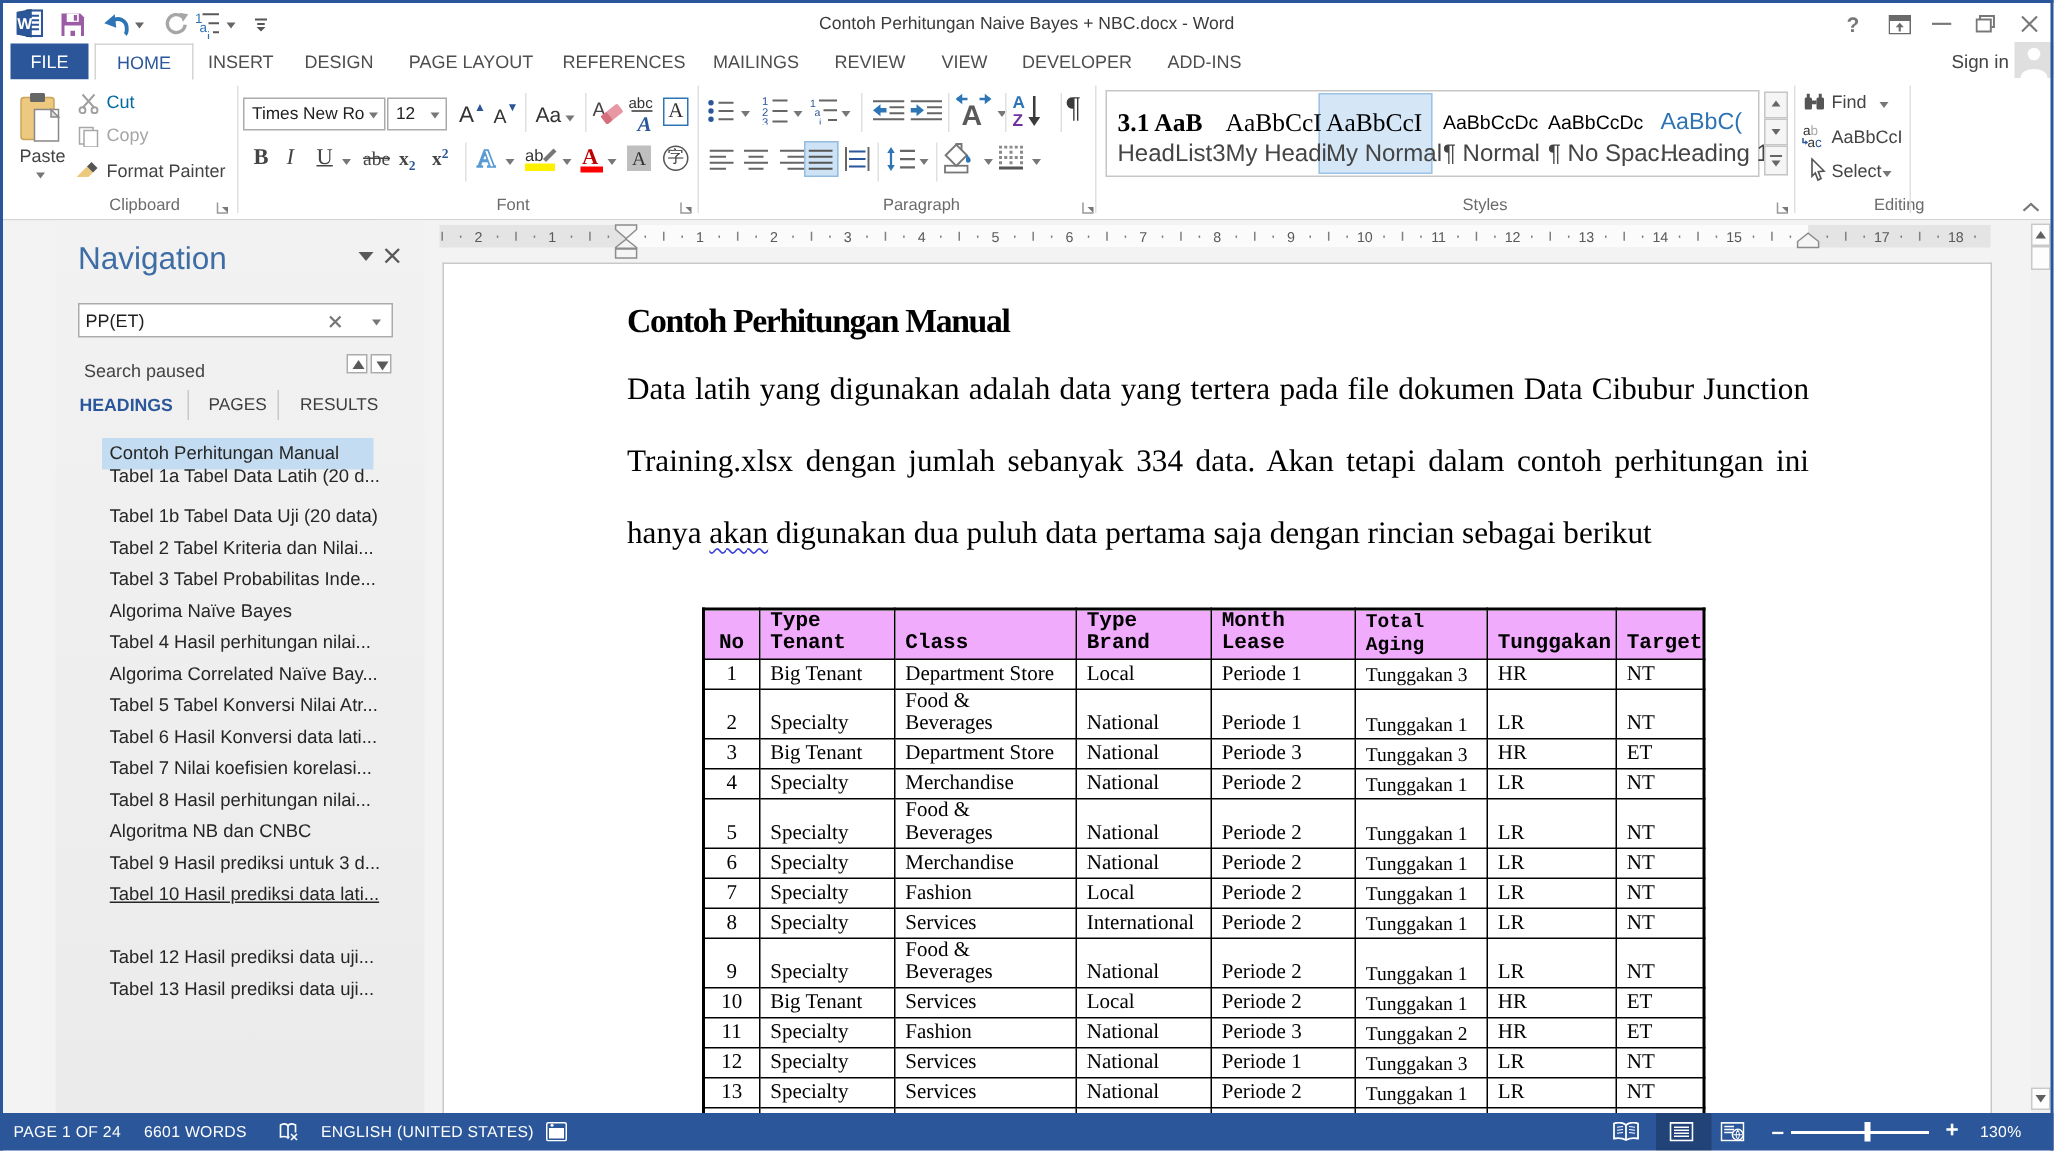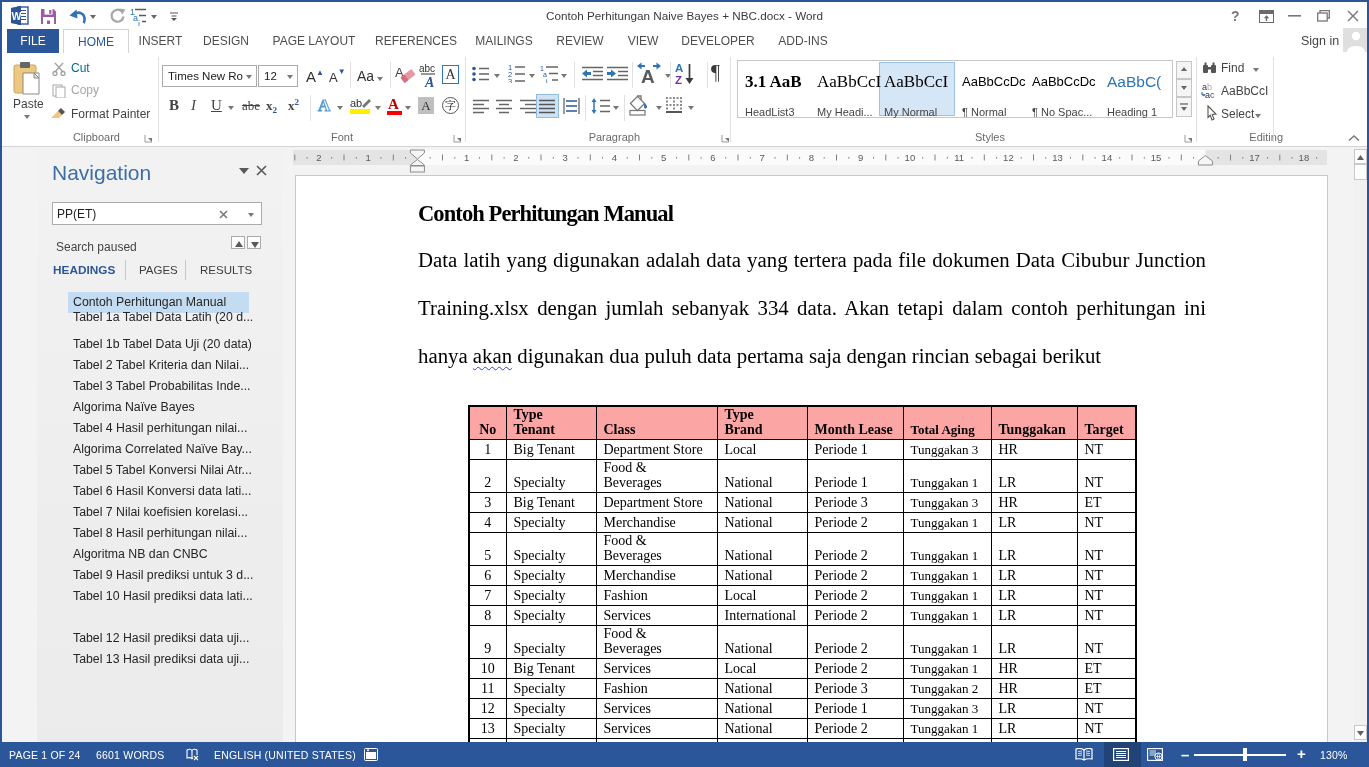--- a/index.html
+++ b/index.html
@@ -21,21 +21,21 @@
 #ribbon { position:absolute; left:0; top:53px; width:1369px; height:94px; background:#fff; border-bottom:1px solid #D4D4D4; }
 .gsep { position:absolute; top:4px; height:85px; width:1px; background:#E0E0E0; }
 .glabel { position:absolute; top:78px; font-size:11px; color:#6A6A6A; text-align:right; }
 .dlauncher { position:absolute; top:81px; width:10px; height:10px; }
 .ricon { position:absolute; }
 .rtext { position:absolute; font-size:12px; color:#444; }
 .combo { position:absolute; border:1px solid #ABABAB; background:#fff; font-size:12px; color:#222; }
 .caret { position:absolute; width:0; height:0; border-left:3px solid transparent; border-right:3px solid transparent; border-top:4px solid #777; }
 .styitem { position:absolute; top:11px; width:70px; text-align:left; }
 .stys { display:block; font-family:"Liberation Serif",serif; font-size:17px; color:#000; height:30px; line-height:36px; white-space:nowrap; }
-.styl { display:block; font-size:11px; color:#444; margin-top:12px; white-space:nowrap; }
+.styl { display:block; font-size:16px; color:#444; margin-top:0; white-space:nowrap; }
 
 
 #main { position:absolute; left:0; top:147px; width:1369px; height:595px; background:#F3F3F3; }
 #navpane { position:absolute; left:1px; top:0; width:246px; height:595px; background:linear-gradient(#F2F2F2,#EBEBEB);margin-left:36px; }
 #docarea { position:absolute; left:247px; top:0; width:1122px; height:595px; background:#F3F3F3; border-left:1px solid #C9C9C9; }
 #page { position:absolute; left:47px; top:28px; width:1033px; height:567px; background:#fff; border:1px solid #C8C8C8; border-bottom:none; }
 
 
 #hruler { position:absolute; left:45px; top:3px; height:16px; }
 #vruler { position:absolute; left:2px; top:28px; width:13px; background:#F4F4F4; }
@@ -45,21 +45,21 @@
 .navitem { position:absolute; left:32px; width:203px; height:21px; line-height:21px; font-size:12.3px; color:#262626; white-space:nowrap; overflow:hidden; }
 
 
 .doctext { font-family:"Liberation Serif",serif; color:#000; }
 #akan { text-decoration:underline wavy #3A41D8 1px; text-underline-offset:3px; }
 #dtable { position:absolute; left:172px; top:229px; width:669px; border-collapse:collapse; table-layout:fixed;
   font-family:"Liberation Serif",serif; font-size:14px; border:2px solid #000; }
 #dtable td { border:1px solid #000; vertical-align:bottom; padding:0 0 2px 7px; line-height:15px; overflow:hidden; }
 #dtable .c { text-align:center; padding:0 0 2px 0; }
 #dtable .sm { font-size:13px; }
-#dtable .hd td { background:#fca5a5; font-weight:bold; }
+#dtable .hd td { background:#f0abfc; font-weight:bold;font-family:Liberation Mono, monospace; }
 
 
 #statusbar { position:absolute; left:0; top:742px; width:1369px; height:25px; background:#2B579A; color:#fff; font-size:10.5px; }
 .sitem { position:absolute; top:7px; letter-spacing:0.2px; }
 </style>
 </head>
 <body>
 <div id="win">
 <div style="position:absolute; left:0; top:0; width:2px; height:767px; background:#2B579A; z-index:99;"></div>
 <div style="position:absolute; left:1367px; top:0; width:2px; height:767px; background:#2B579A; z-index:99;"></div>
@@ -820,21 +820,21 @@
     <div class="navitem" style="top:229px; left:36px;">Tabel 3 Tabel Probabilitas Inde...</div>
     <div class="navitem" style="top:250px; left:36px;">Algorima Naïve Bayes</div>
     <div class="navitem" style="top:271px; left:36px;">Tabel 4 Hasil perhitungan nilai...</div>
     <div class="navitem" style="top:292px; left:36px;">Algorima Correlated Naïve Bay...</div>
     <div class="navitem" style="top:313px; left:36px;">Tabel 5 Tabel Konversi Nilai Atr...</div>
     <div class="navitem" style="top:334px; left:36px;">Tabel 6 Hasil Konversi data lati...</div>
     <div class="navitem" style="top:355px; left:36px;">Tabel 7 Nilai koefisien korelasi...</div>
     <div class="navitem" style="top:376px; left:36px;">Tabel 8 Hasil perhitungan nilai...</div>
     <div class="navitem" style="top:397px; left:36px;">Algoritma NB dan CNBC</div>
     <div class="navitem" style="top:418px; left:36px;">Tabel 9 Hasil prediksi untuk 3 d...</div>
-    <div class="navitem" style="top:439px; left:36px;">Tabel 10 Hasil prediksi data lati...</div>
+    <div class="navitem" style="top:439px; left:36px;text-decoration:underline;">Tabel 10 Hasil prediksi data lati...</div>
     <div class="navitem" style="top:481px; left:36px;">Tabel 12 Hasil prediksi data uji...</div>
     <div class="navitem" style="top:502px; left:36px;">Tabel 13 Hasil prediksi data uji...</div>
   </div>
 </div>
 
 <div id="statusbar">
   <div class="sitem" style="left:9px;">PAGE 1 OF 24</div>
   <div class="sitem" style="left:96px;">6601 WORDS</div>
   <svg class="sitem" style="left:186px; top:6px;" width="13" height="14">
         <path d="M1 2 C3 1 5 1 6 2.5 C7 1 9 1 11 2 L11 10 C9 9.5 7 9.5 6 10.7 C5 9.5 3 9.5 1 10 Z" fill="none" stroke="#fff" stroke-width="1.1"></path>

